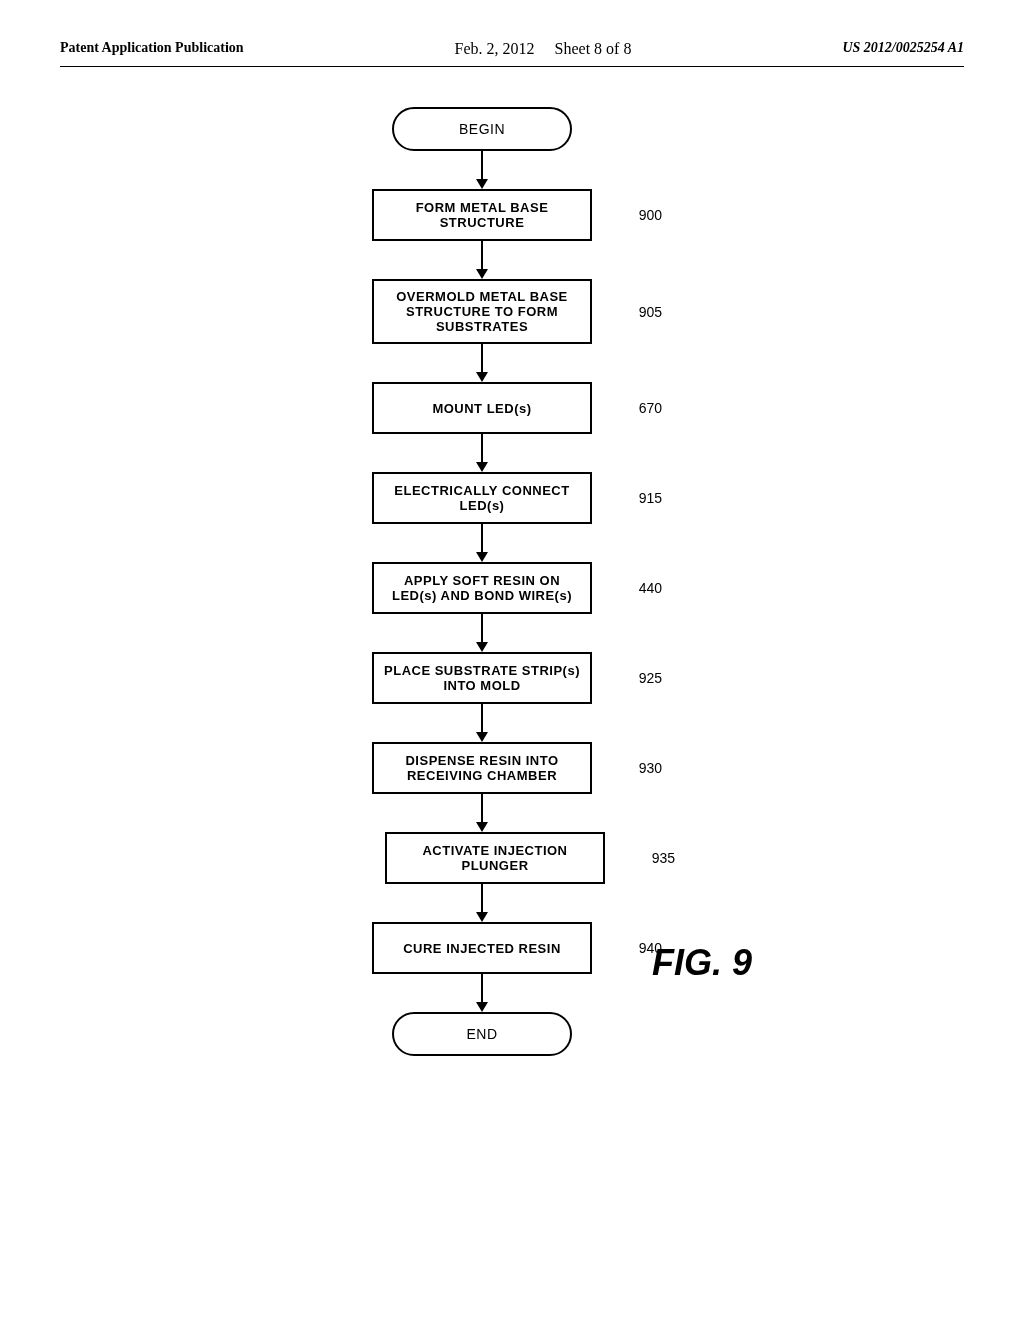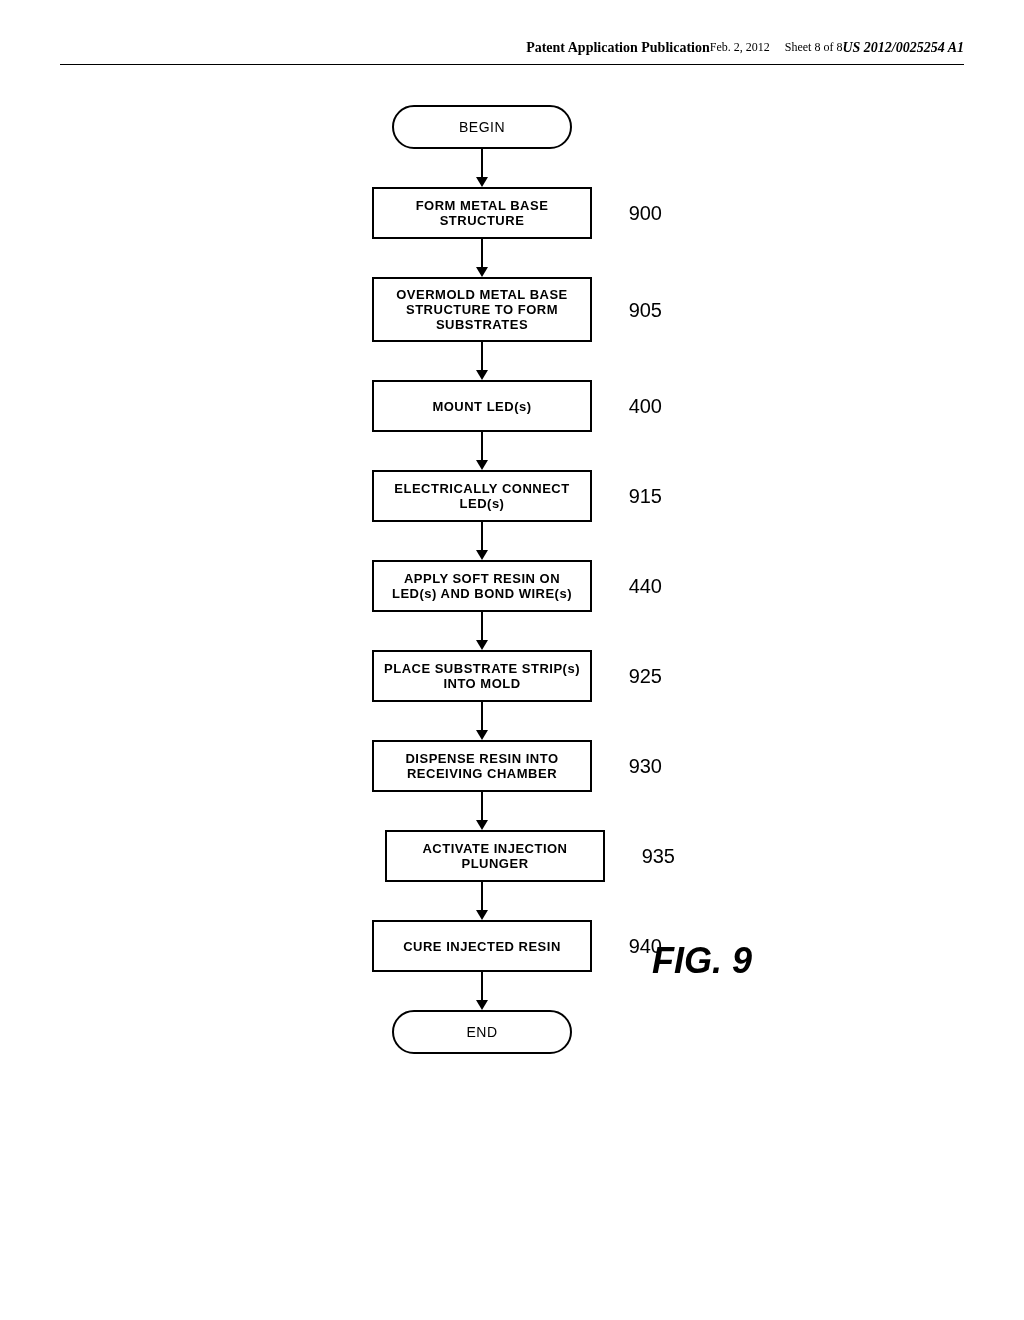--- a/index.html
+++ b/index.html
@@ -14,55 +14,55 @@
     .page {
       width: 1024px;
       min-height: 1320px;
       background: #fff;
       padding: 40px 60px;
       position: relative;
     }
 
     .header {
       display: flex;
-      justify-content: flex-end;
+      justify-content: space-between;
       align-items: flex-start;
       border-bottom: 1px solid #000;
       padding-bottom: 8px;
       margin-bottom: 40px;
     }
 
     .header-left {
       font-size: 14px;
       font-weight: bold;
     }
 
     .header-center {
-      font-size: 12px;
+      font-size: 16px;
       text-align: center;
     }
 
     .header-right {
       font-size: 14px;
       font-weight: bold;
       font-style: italic;
     }
 
     .node-wrapper {
       display: flex;
       align-items: center;
       position: relative;
     }
 
     .step-label {
       position: absolute;
       right: -70px;
       top: 50%;
       transform: translateY(-50%);
-      font-size: 20px;
+      font-size: 14px;
       font-family: Arial, sans-serif;
     }
 
     
     .node-terminal {
       width: 180px;
       height: 44px;
       border: 2px solid #000;
       border-radius: 22px;
       display: flex;
@@ -164,21 +164,21 @@
       <span class="step-label">905</span>
     </div>
 
     <div class="arrow-down">
       <div class="arrow-line"></div>
       <div class="arrow-head"></div>
     </div>
 
     <div class="node-wrapper" style="position:relative;">
       <div class="node-process">MOUNT LED(s)</div>
-      <span class="step-label">400</span>
+      <span class="step-label">670</span>
     </div>
 
     <div class="arrow-down">
       <div class="arrow-line"></div>
       <div class="arrow-head"></div>
     </div>
 
     <div class="node-wrapper" style="position:relative;">
       <div class="node-process">ELECTRICALLY CONNECT<br>LED(s)</div>
       <span class="step-label">915</span>

